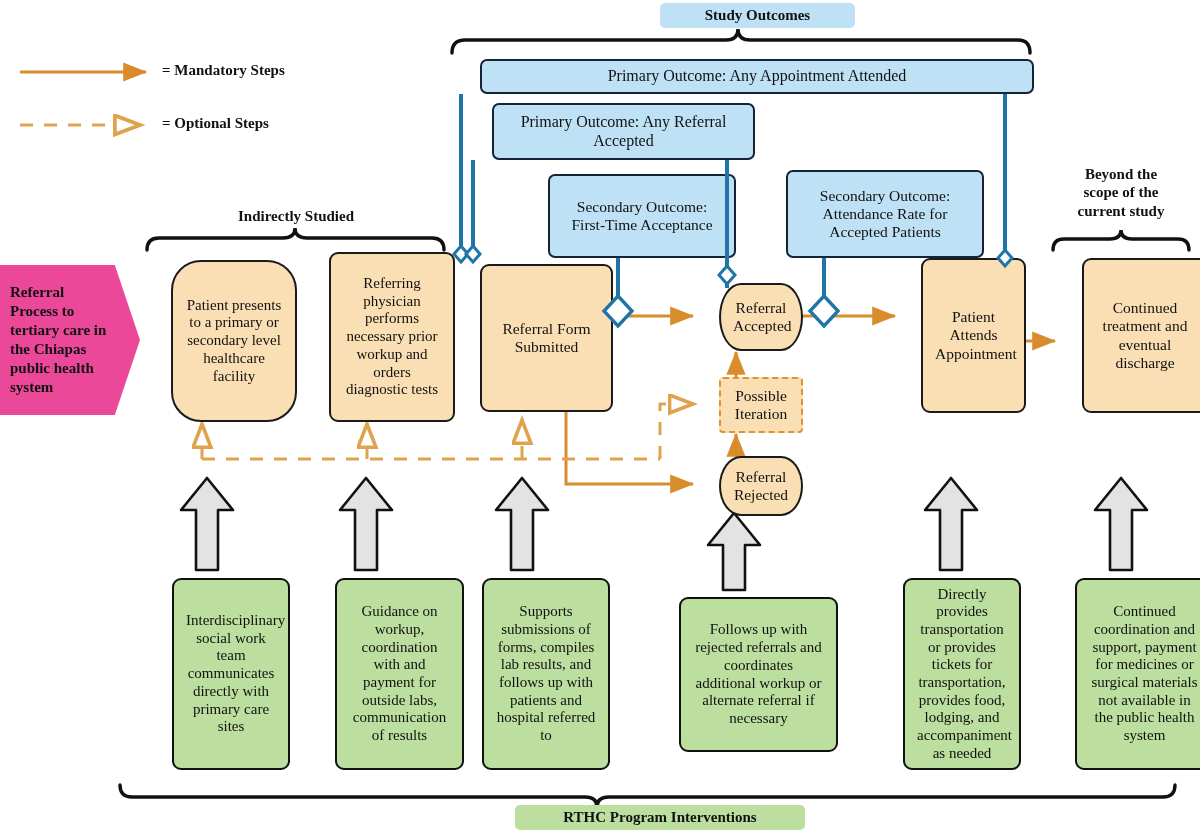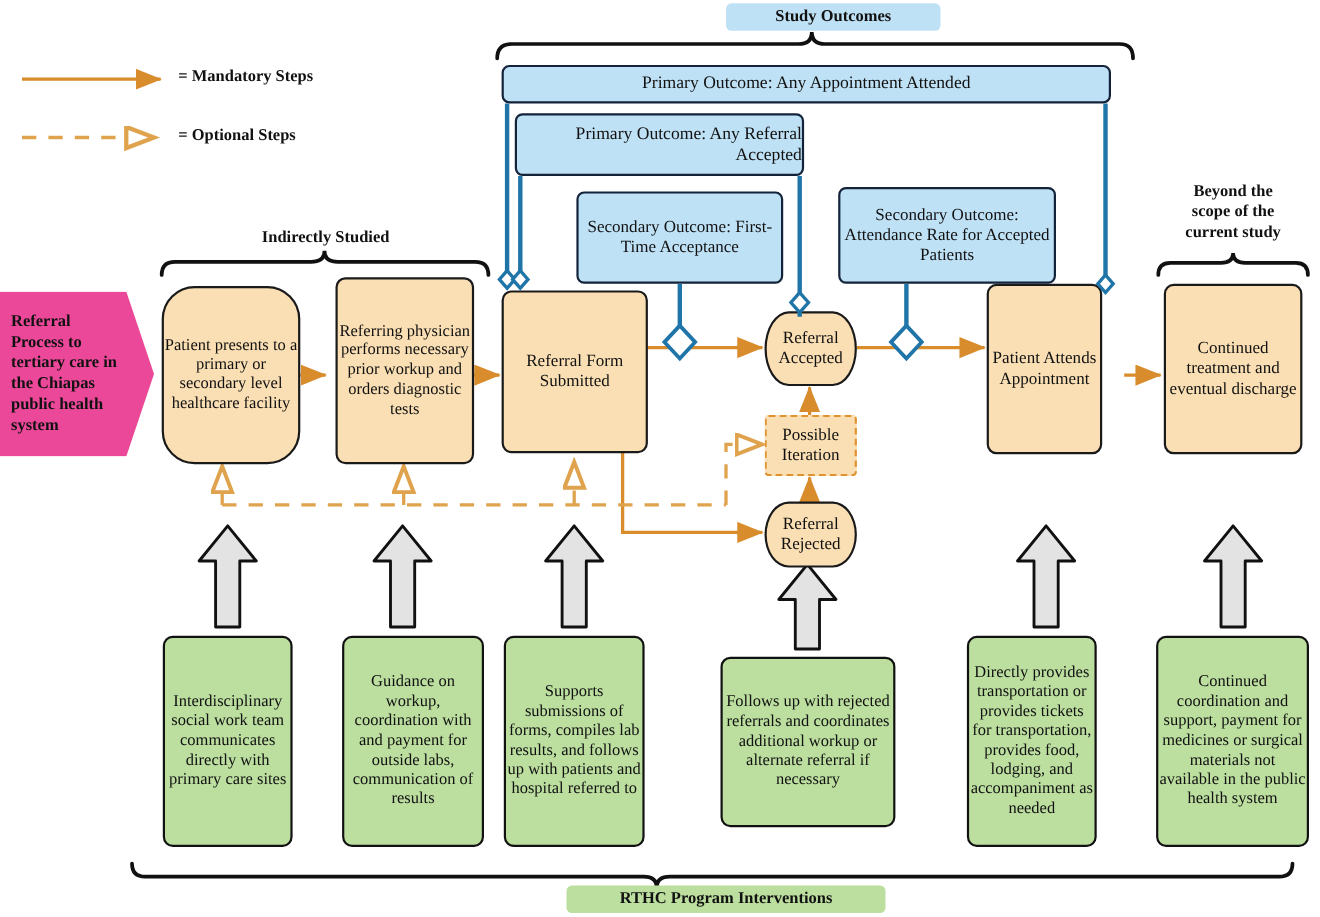--- a/index.html
+++ b/index.html
@@ -6,21 +6,21 @@
   body{width:1200px;height:834px;overflow:hidden;
        font-family:"Liberation Serif","DejaVu Serif",serif;color:#111;}
   #stage{position:relative;width:1200px;height:834px;}
 
   
   .node{
     position:absolute;box-sizing:border-box;
     display:flex;align-items:center;justify-content:center;
     text-align:center;line-height:1.18;
     border:2.5px solid #111;border-radius:9px;
-    padding:4px 0;z-index:6;
+    padding:4px 12px;z-index:6;margin-left:24px;
   }
   .node span{display:block;width:100%;}
 
   .proc{background:#fadfb4;border-color:#1a1a1a;}
   .term{background:#fadfb4;border-color:#1a1a1a;border-radius:22px/50%;}
   .dashnode{background:#fadfb4;border:2.5px dashed #e0922f;border-radius:4px;}
   .outcome{background:#bfe1f5;border:2.5px solid #13233a;border-radius:7px;}
   .green{background:#bcdfa0;border:2.5px solid #111;border-radius:9px;}
 
   
@@ -143,21 +143,21 @@
   </div>
 
   <div class="node proc" style="left:1058px;top:258px;width:126px;height:155px;font-size:15.5px;">
     <span>Continued treatment and eventual discharge</span>
   </div>
 
   <div class="node outcome" style="left:456px;top:59px;width:554px;height:35px;font-size:16px;">
     <span>Primary Outcome: Any Appointment Attended</span>
   </div>
 
-  <div class="node outcome" style="left:468px;top:103px;width:263px;height:57px;font-size:16px;text-align:right;">
+  <div class="node outcome" style="left:468px;top:103px;width:263px;height:57px;font-size:16px;">
     <span>Primary Outcome: Any Referral Accepted</span>
   </div>
 
   <div class="node outcome" style="left:524px;top:174px;width:188px;height:84px;font-size:15.5px;">
     <span>Secondary Outcome: First-Time Acceptance</span>
   </div>
 
   <div class="node outcome" style="left:762px;top:170px;width:198px;height:88px;font-size:15.5px;">
     <span>Secondary Outcome: Attendance Rate for Accepted Patients</span>
   </div>

